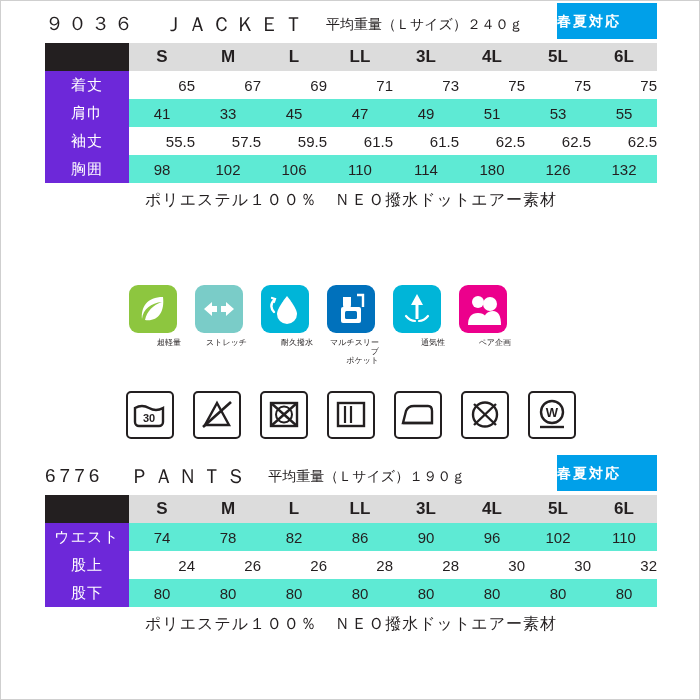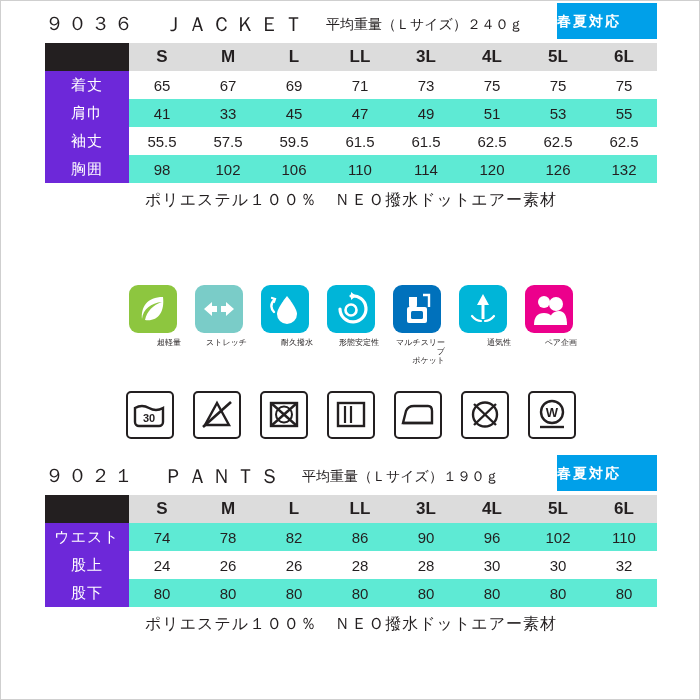--- a/index.html
+++ b/index.html
@@ -105,20 +105,21 @@
   table.size-table thead th.rowhead {
     background: #231f20;
   }
   table.size-table thead th.colhead {
     background: #dcdcdc;
     font-weight: bold;
     font-size: 17px;
   }
   table.size-table tbody tr.odd td.val {
     background: #ffffff;
+    text-align: right;
   }
   table.size-table tbody tr.even td.val {
     background: #5eead4;
   }
   table.size-table tbody td.val {
     font-size: 15px;
   }
 
   .material {
     margin-left: 44px;
@@ -241,21 +242,21 @@
           <td class="val">62.5</td>
           <td class="val">62.5</td>
         </tr>
         <tr class="even">
           <th class="rowhead">胸囲</th>
           <td class="val">98</td>
           <td class="val">102</td>
           <td class="val">106</td>
           <td class="val">110</td>
           <td class="val">114</td>
-          <td class="val">120</td>
+          <td class="val">180</td>
           <td class="val">126</td>
           <td class="val">132</td>
         </tr>
       </tbody>
     </table>
 
     <div class="material">ポリエステル１００％　ＮＥＯ撥水ドットエアー素材</div>
   </div>
 
   <div class="features">
@@ -286,31 +287,20 @@
         <svg width="48" height="48" viewBox="0 0 48 48">
           <rect x="0" y="0" width="48" height="48" rx="9" fill="#00b5d8"></rect>
           <path d="M26 11 C26 11 16 23 16 29 A10 10 0 0 0 36 29 C36 23 26 11 26 11 Z" fill="#ffffff"></path>
           <path d="M13 15 C9 19 10 24 13 27" stroke="#ffffff" stroke-width="2.4" fill="none" stroke-linecap="round"></path>
           <path d="M11 13 l3 1 l-1 3" stroke="#ffffff" stroke-width="2.2" fill="none" stroke-linecap="round"></path>
         </svg>
       </span>
       <div class="cap">耐久撥水</div>
     </div>
 
-    <div class="feature">
-      <span class="tile">
-        <svg width="48" height="48" viewBox="0 0 48 48">
-          <rect x="0" y="0" width="48" height="48" rx="9" fill="#00b5d8"></rect>
-          <path d="M24 11 A13 13 0 1 1 13 24" stroke="#ffffff" stroke-width="3.2" fill="none" stroke-linecap="round"></path>
-          <path d="M24 7 l5 4 l-5 4 z" fill="#ffffff"></path>
-          <circle cx="24" cy="25" r="5.5" stroke="#ffffff" stroke-width="2.6" fill="none"></circle>
-        </svg>
-      </span>
-      <div class="cap">形態安定性</div>
-    </div>
 
     <div class="feature">
       <span class="tile">
         <svg width="48" height="48" viewBox="0 0 48 48">
           <rect x="0" y="0" width="48" height="48" rx="9" fill="#0071bc"></rect>
           <path d="M16 12 L24 12 L24 20 Q24 24 20 24 Q16 24 16 20 Z" fill="#ffffff"></path>
           <rect x="14" y="22" width="20" height="16" rx="2" fill="#ffffff"></rect>
           <rect x="18" y="26" width="12" height="8" rx="1.5" fill="#0071bc"></rect>
           <path d="M30 10 l6 0 l0 12" stroke="#ffffff" stroke-width="2.4" fill="none"></path>
         </svg>
@@ -401,21 +391,21 @@
         <circle cx="22" cy="19" r="11" fill="none" stroke="#231f20" stroke-width="2.4"></circle>
         <text x="22" y="24" font-family="Liberation Sans, sans-serif" font-size="13" font-weight="bold" text-anchor="middle" fill="#231f20">W</text>
         <line x1="10" y1="34" x2="34" y2="34" stroke="#231f20" stroke-width="2.4"></line>
       </svg>
     </div>
 
   </div>
 
   <div class="product" id="pants-block">
     <div class="title-row">
-      <span class="code">９０２１</span>
+      <span class="code">6776</span>
       <span class="name">ＰＡＮＴＳ</span>
       <span class="weight">平均重量（Ｌサイズ）１９０ｇ</span>
       <span class="season-badge">春夏対応</span>
     </div>
 
     <table class="size-table">
       <thead>
         <tr>
           <th class="rowhead"></th>
           <th class="colhead">S</th>

